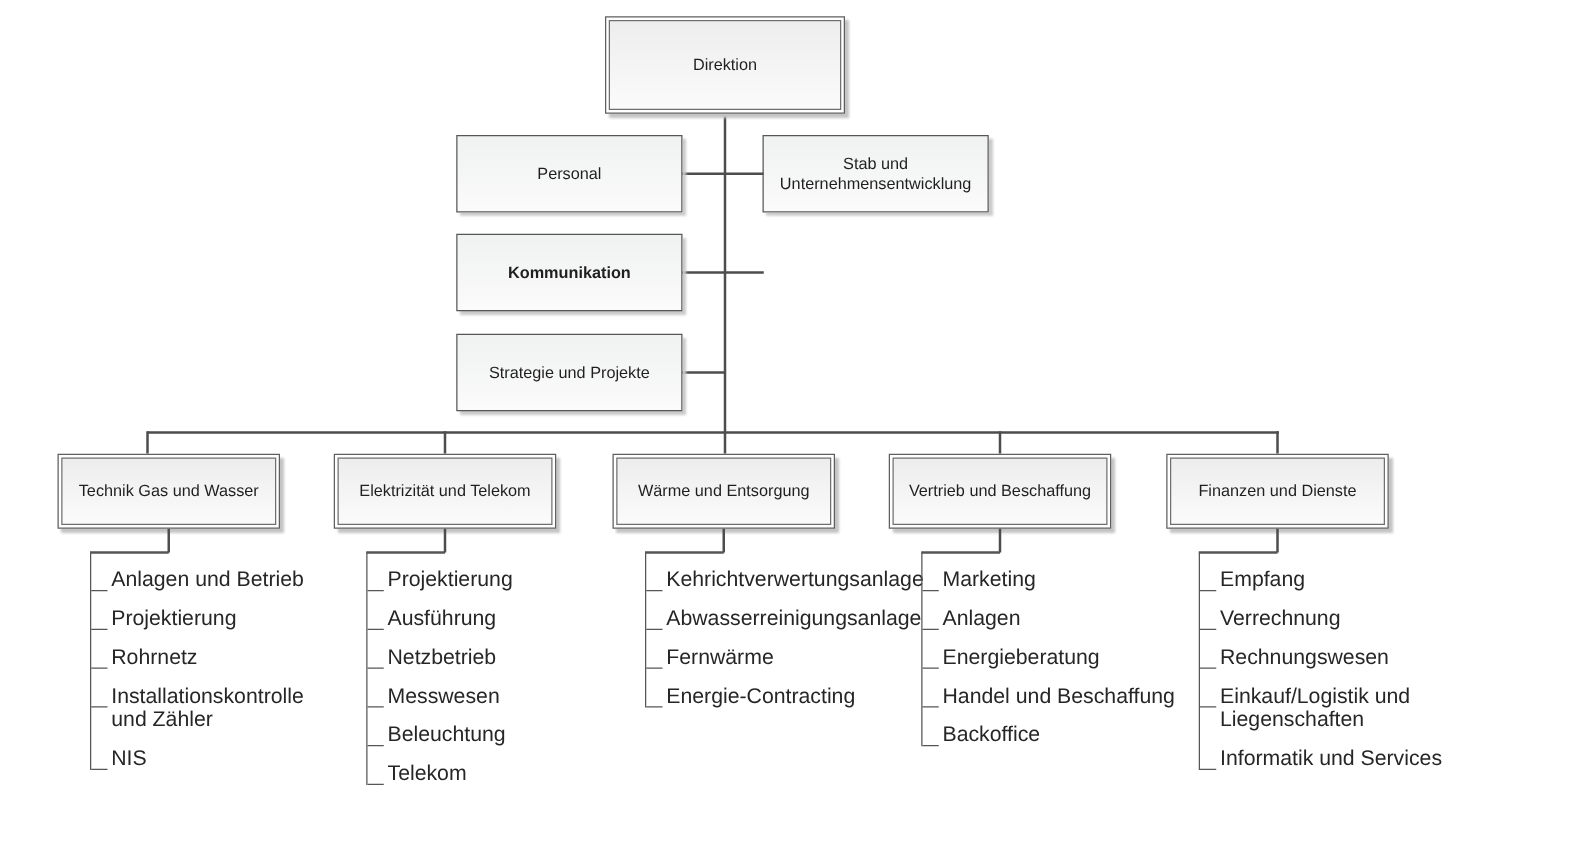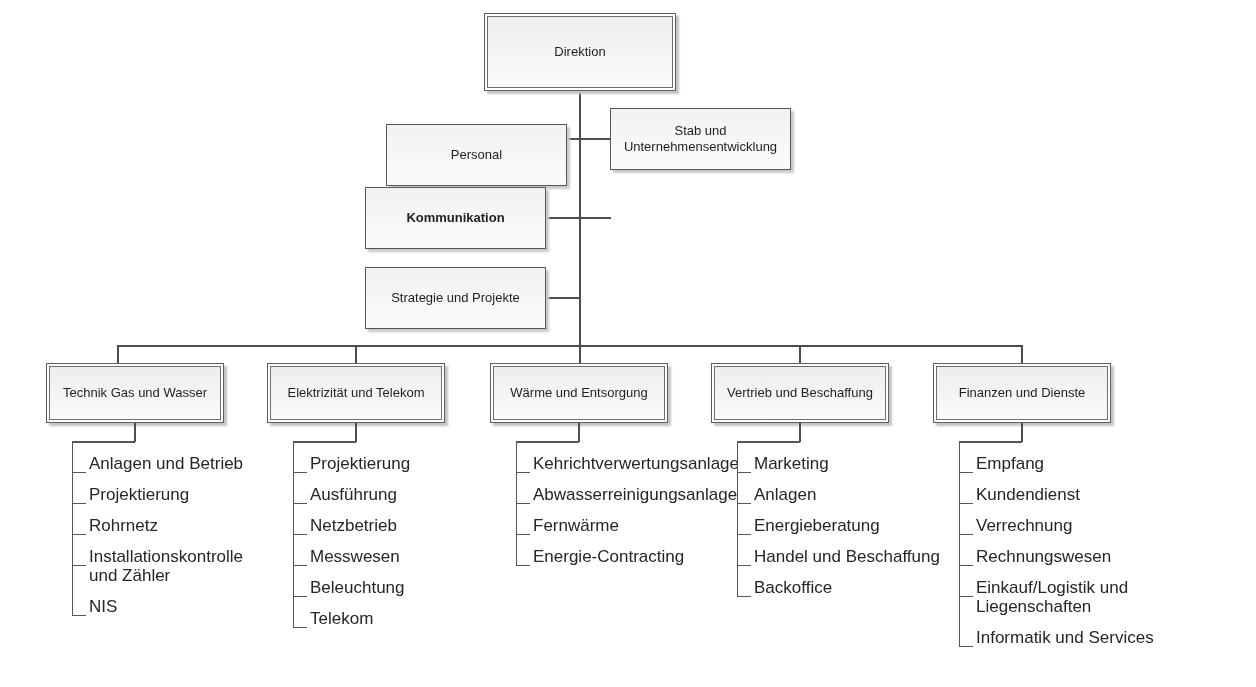--- a/index.html
+++ b/index.html
@@ -24,21 +24,21 @@
   .e-r2l { left:546px; top:297px; width:34px; }
   
   .sbox {
     position:absolute; width:181px; height:62px;
     border:1.5px solid #565656; box-sizing:border-box;
     background:linear-gradient(#f0f1f1, #fbfbfb);
     box-shadow:3px 3px 2px #c9c9c9;
     display:flex; align-items:center; justify-content:center;
     text-align:center; font-size:13px; line-height:16px; padding:2px;
   }
-  .p0l { left:386px; top:108px;margin-top:16px; }  .p0r { left:610px; top:108px; }
+  .p0l { left:365px; top:108px; }  .p0r { left:610px; top:108px; }
   .p1l { left:365px; top:187px;font-weight:bold; }  .p1r { left:610px; top:187px; }
   .p2l { left:365px; top:267px; }
   .dbox {
     position:absolute; border:1.5px solid #5f5f5f; box-sizing:border-box;
     background:#ffffff; padding:2px; box-shadow:3px 3px 2px #c4c4c4;
   }
   .dbox-inner {
     border:1px solid #6f6f6f; width:100%; height:100%; box-sizing:border-box;
     background:linear-gradient(#ededee, #fbfbfb);
     display:flex; align-items:center; justify-content:center;
@@ -159,21 +159,20 @@
 
   <div class="dept d4">
     <div class="dbox dept-box">
       <div class="dbox-inner">Finanzen und Dienste</div>
     </div>
     <div class="drop"></div>
     <div class="elbow"></div>
     <ul class="unit-list">
 
     <li>Empfang</li>
-        <li>Kundendienst</li>
         <li>Verrechnung</li>
         <li>Rechnungswesen</li>
         <li>Einkauf/Logistik und Liegenschaften</li>
         <li>Informatik und Services</li>
       </ul>
   </div>
 
 </div>
 
 </body></html>

